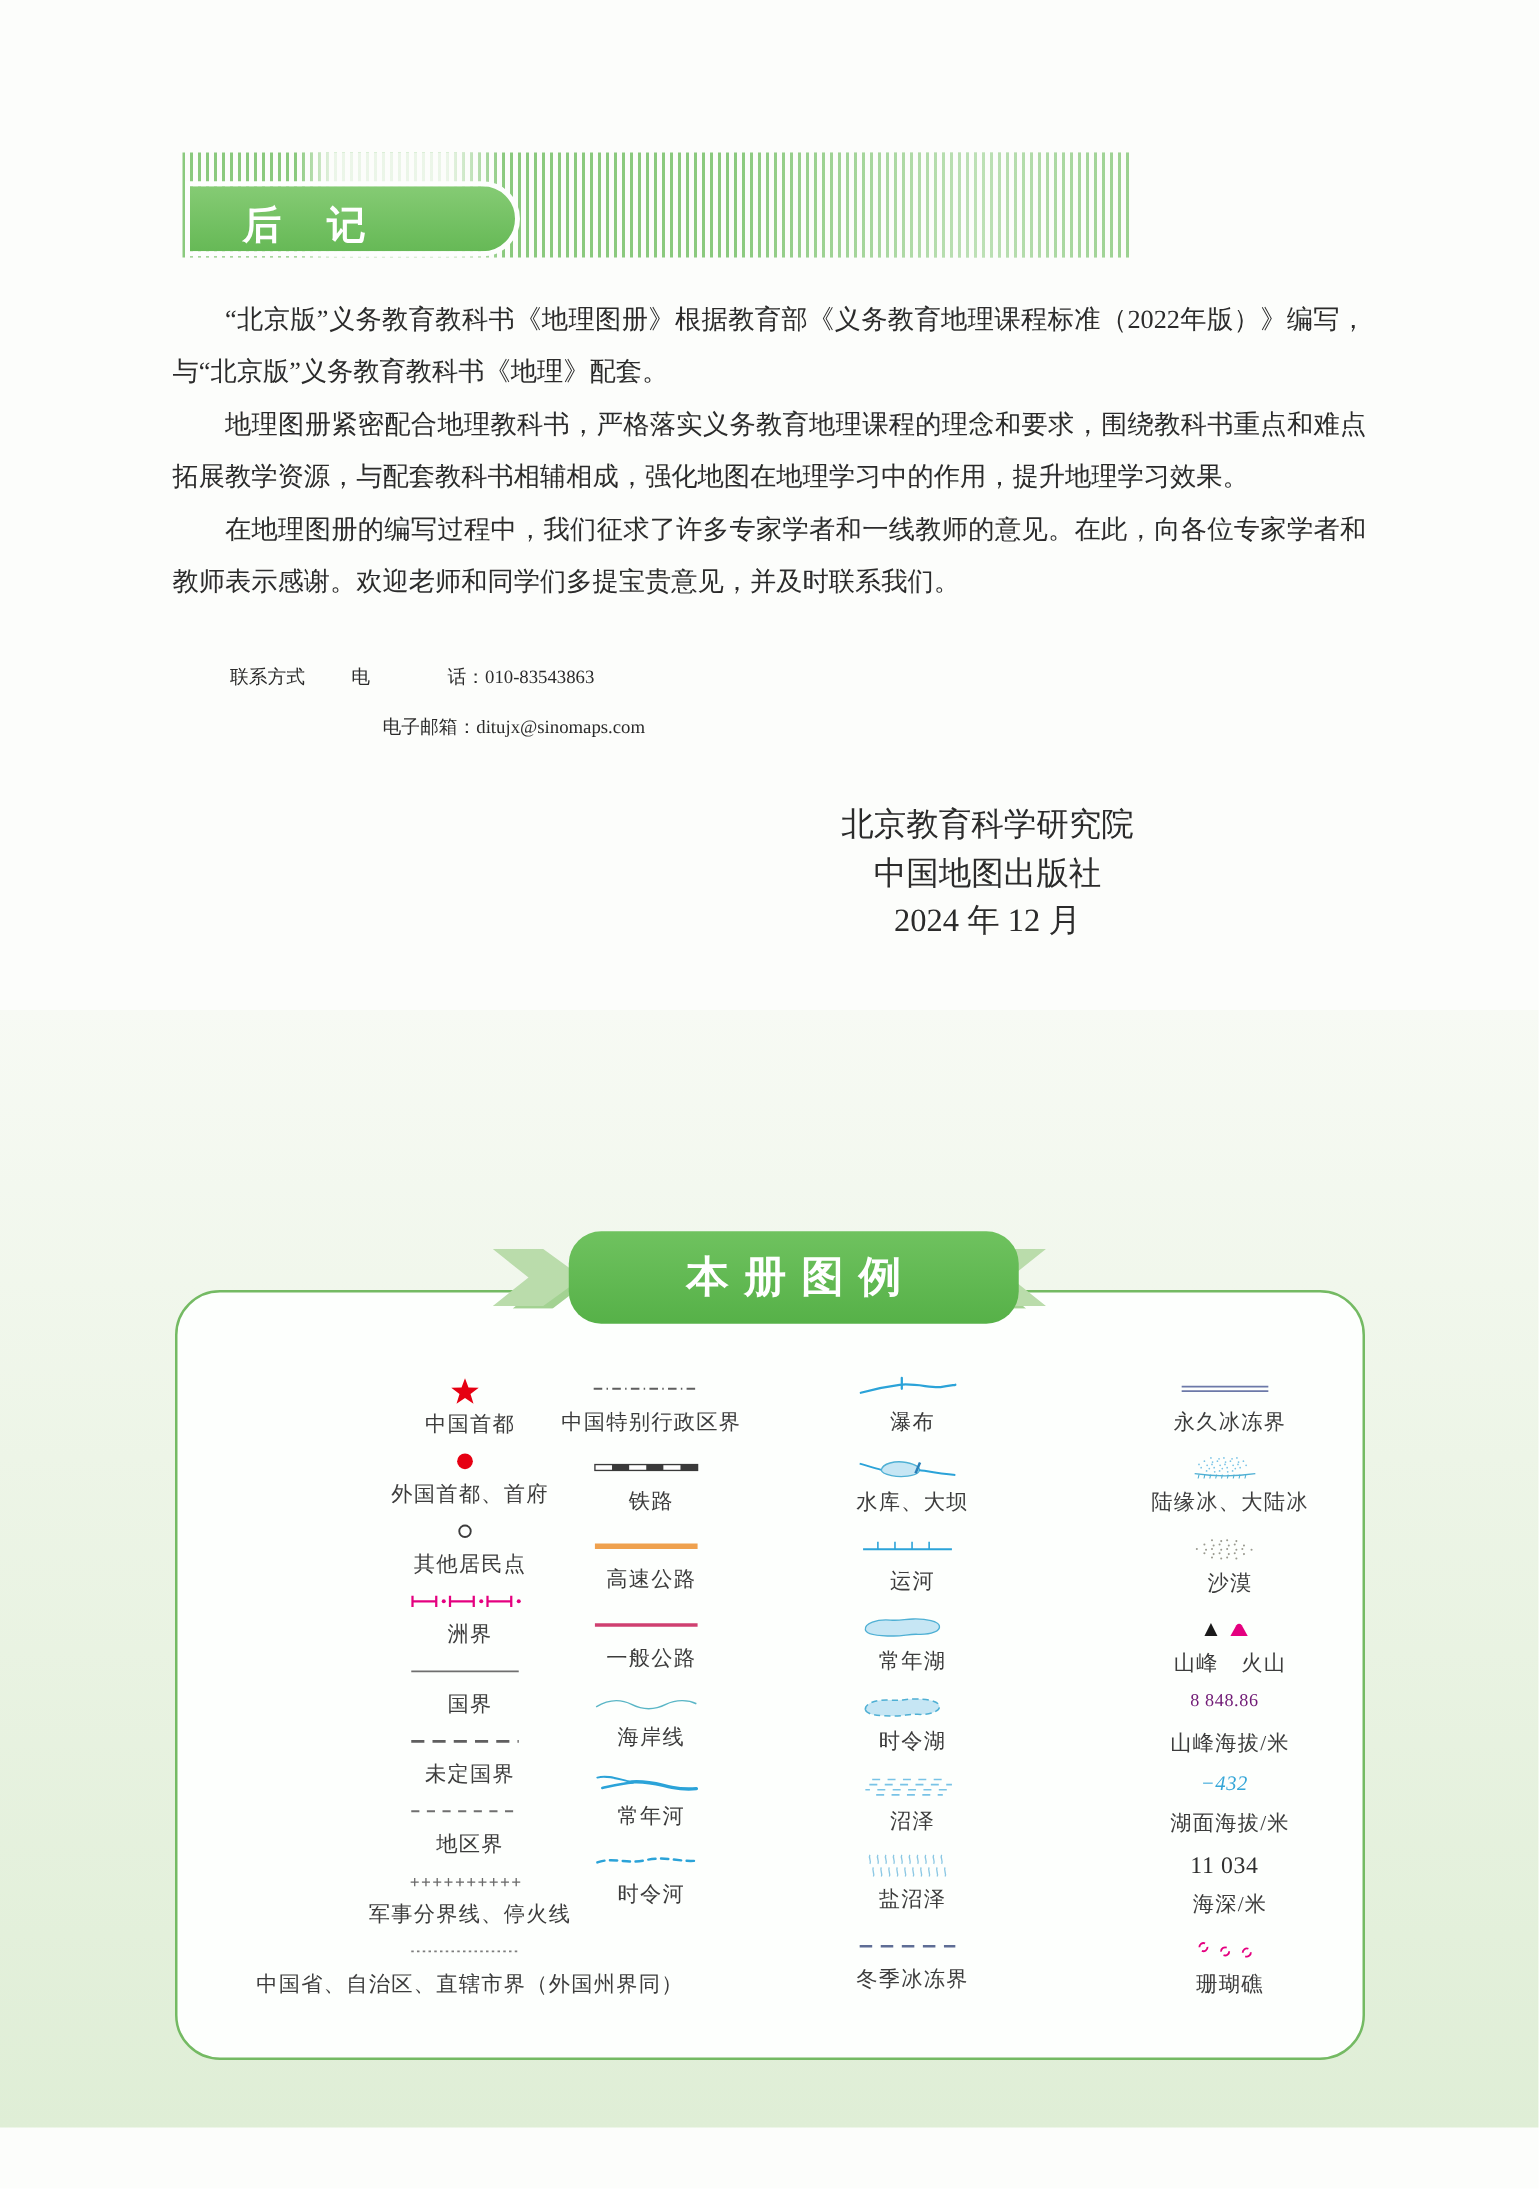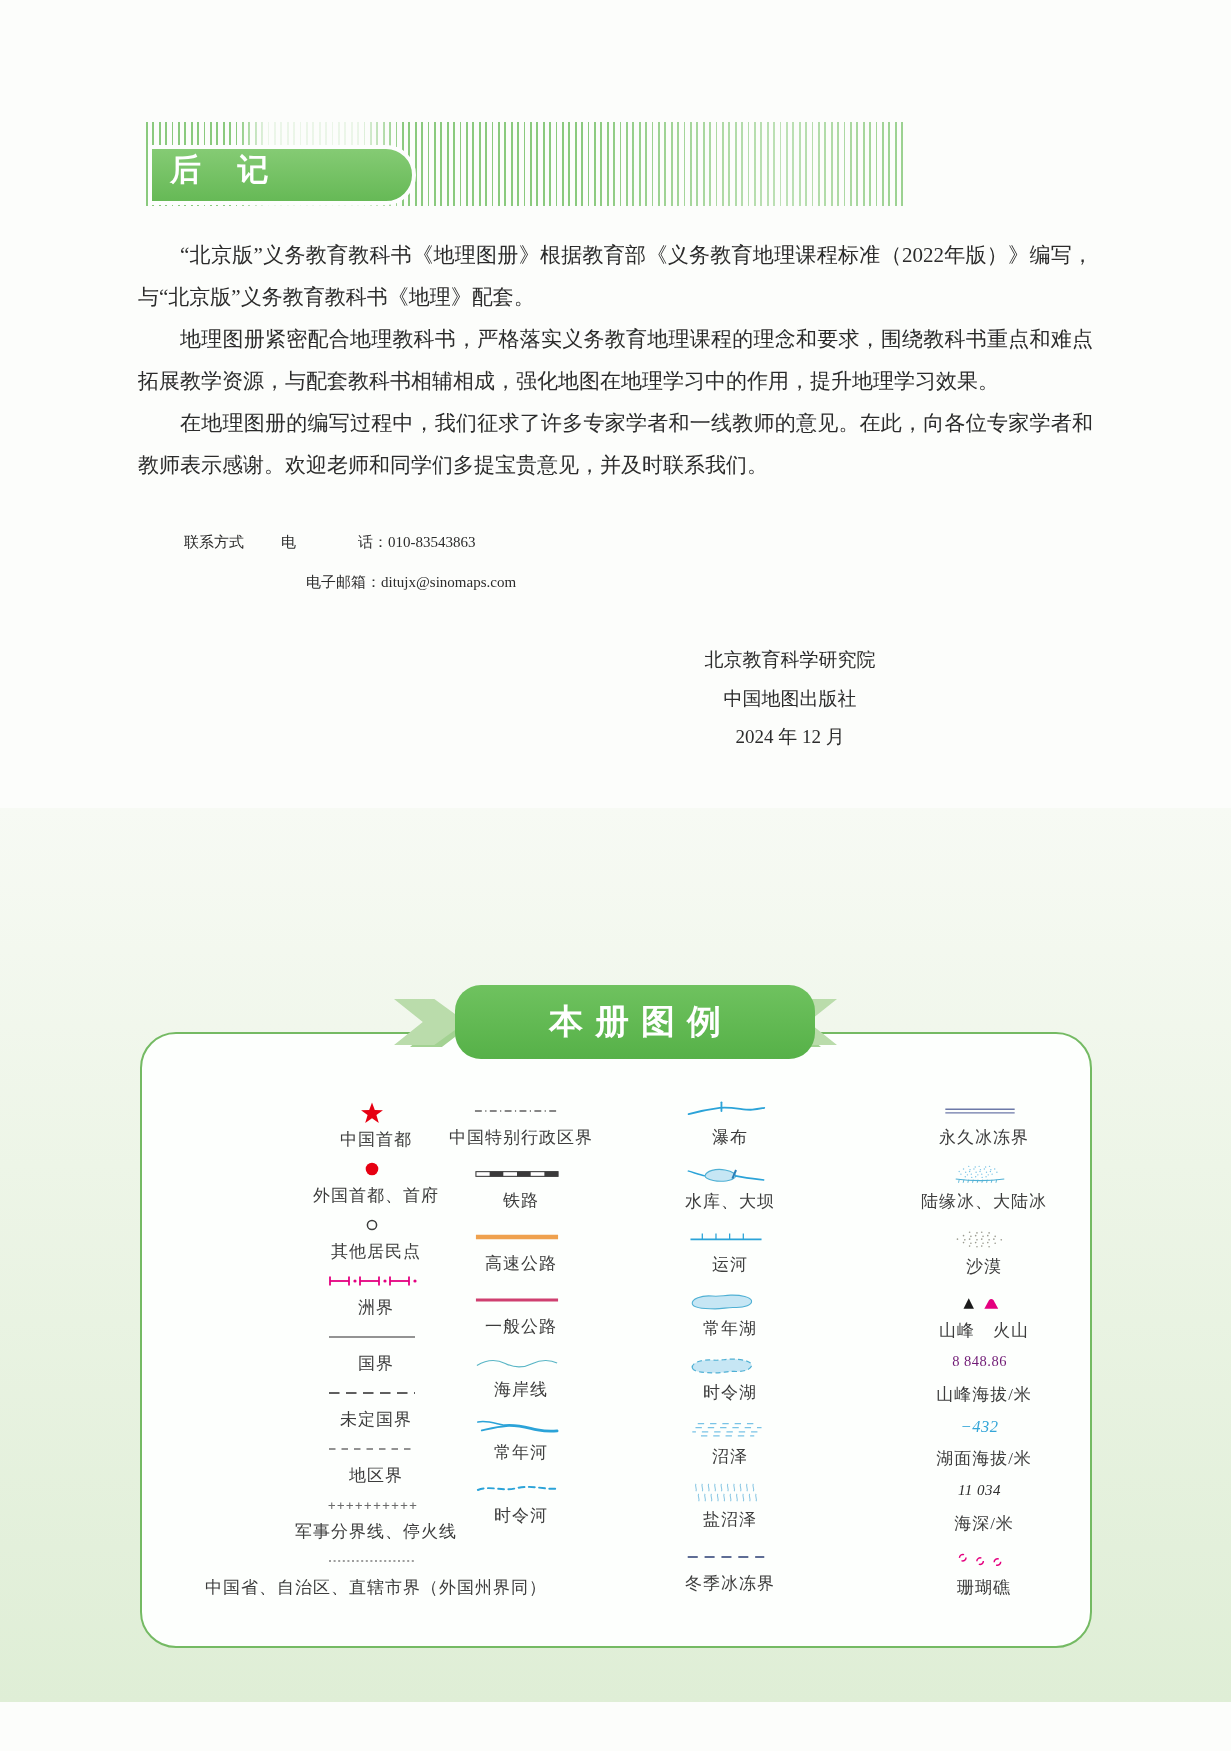--- a/index.html
+++ b/index.html
@@ -7,35 +7,35 @@
         font-family:"Liberation Serif","DejaVu Serif",serif;color:#2b2b2b;}
 
   
   .hdr-stripes{position:absolute;left:146px;top:122px;width:758px;height:84px;
     background:repeating-linear-gradient(90deg,rgba(126,196,112,.9) 0 1.8px,rgba(126,196,112,0) 1.8px 6.4px);}
   .hdr-fade{position:absolute;left:146px;top:122px;width:758px;height:84px;
     background:linear-gradient(90deg,rgba(252,253,251,0) 0 12%,rgba(252,253,251,.85) 16% 28%,
       rgba(252,253,251,0) 34% 58%,rgba(252,253,251,.45) 84%,rgba(252,253,251,.15) 100%);}
   .hdr-badge{position:absolute;left:148px;top:145px;width:268px;height:60px;box-sizing:border-box;
     background:linear-gradient(180deg,#85cb74,#66b956);border:4px solid #fdfefd;
-    border-radius:0 34px 34px 0;display:flex;align-items:flex-start;padding-left:18px;}
+    border-radius:0 34px 34px 0;display:flex;align-items:flex-end;padding-left:42px;}
   .hdr-badge span{font-family:"Liberation Sans","DejaVu Sans",sans-serif;font-weight:bold;
     font-size:31px;color:#fff;letter-spacing:14px;white-space:nowrap;}
 
   
   .body-text{position:absolute;left:138px;top:234px;width:955px;font-size:21px;line-height:42px;
     text-align:justify;}
   .body-text p{margin:0;text-indent:2em;}
 
   .contact{position:absolute;left:184px;top:523px;font-size:15px;line-height:39.5px;}
   .contact .k2{margin-left:37px;}
   .contact .k3{margin-left:62px;}
   .contact .row2{margin-left:122px;}
 
-  .sig{position:absolute;left:640px;top:641px;width:300px;text-align:center;font-size:19px;line-height:38.5px;}
+  .sig{position:absolute;left:640px;top:641px;width:300px;text-align:center;font-size:26px;line-height:38.5px;}
   .sig div{white-space:nowrap;}
 
   
   .panel{position:absolute;left:0;top:808px;width:1231px;height:894px;
     background:linear-gradient(180deg,#f7faf4 0%,#edf5e7 40%,#dfeed6 100%);}
 
   
   .tail,.tail2{position:absolute;}
   .tail{top:999px;width:72px;height:46px;z-index:2;background:#badcab;
     clip-path:polygon(0 0,56% 0,100% 50%,56% 100%,0 100%,40% 50%);}
@@ -59,21 +59,21 @@
   #lcol1{left:440px;top:1096px;height:406px;}
   #lcol2{left:676px;top:1096px;height:474px;}
   #lcol3{left:912px;top:1096px;height:478px;}
   .litem{display:flex;align-items:center;height:28px;flex-direction:column;}
   .sym{display:block;height:30px;flex:none;}
   .sym svg{display:block;width:100%;height:30px;}
   .llabel{margin-left:9px;font-size:17px;color:#3c3c3c;white-space:nowrap;letter-spacing:1px;}
   .num{font-family:Liberation Serif, serif;font-size:14.5px;color:#701a75;
     display:block;text-align:center;width:100%;letter-spacing:.5px;}
   .num.text-lake-elevation{font-family:"Liberation Serif",serif;font-style:italic;font-size:16.5px;color:#35a6d8;}
-  .num.text-depth{font-family:"Liberation Serif",serif;font-style:italic;font-size:15px;color:#2f2f2f;}
+  .num.text-depth{font-family:"Liberation Serif",serif;font-size:19px;color:#2f2f2f;}
 </style>
 </head>
 <body>
 
 <div class="page">
 
   <div class="hdr-stripes"></div>
   <div class="hdr-fade"></div>
   <div class="hdr-badge">
     <span>后 记</span>

